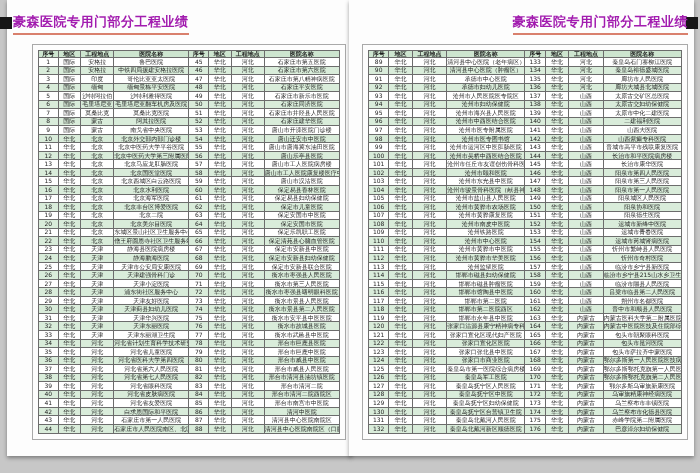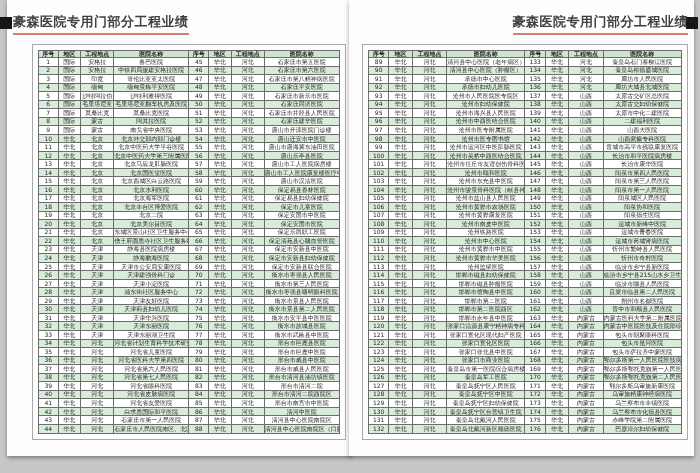--- a/index.html
+++ b/index.html
@@ -4,21 +4,21 @@
 <style>
   html,body{margin:0;padding:0;}
   body{width:700px;height:473px;overflow:hidden;
        font-family:"DejaVu Sans","Liberation Sans",sans-serif;}
   .canvas{position:relative;width:700px;height:473px;background:#c7c7c7;}
   .page{position:absolute;top:0;width:345px;height:456px;background:#fdfdfd;
         box-shadow:0 2px 4px rgba(0,0,0,.38);}
   .page-left{left:7px;}
   .page-right{left:349px;}
   .title{position:absolute;top:13px;font-size:13px;font-weight:bold;
-         color:#404040;border-bottom:2px solid #d9806d;padding-bottom:2px;
+         color:#a21caf;border-bottom:2px solid #d9806d;padding-bottom:2px;
          letter-spacing:.5px;white-space:nowrap;}
   .page-left .title{left:6px;}
   .page-right .title{right:6px;}
   .bullet{position:absolute;top:17px;width:12px;height:12px;background:#161616;}
   .page-left .bullet{left:-7px;}
   .page-right .bullet{right:-4px;}
   .frame{position:absolute;top:44px;bottom:16px;border:1px solid #a9a9a9;
          padding:5px;background:#fdfdfd;}
   .page-left .frame{left:25px;right:6px;}
   .page-right .frame{left:13px;right:6px;}

